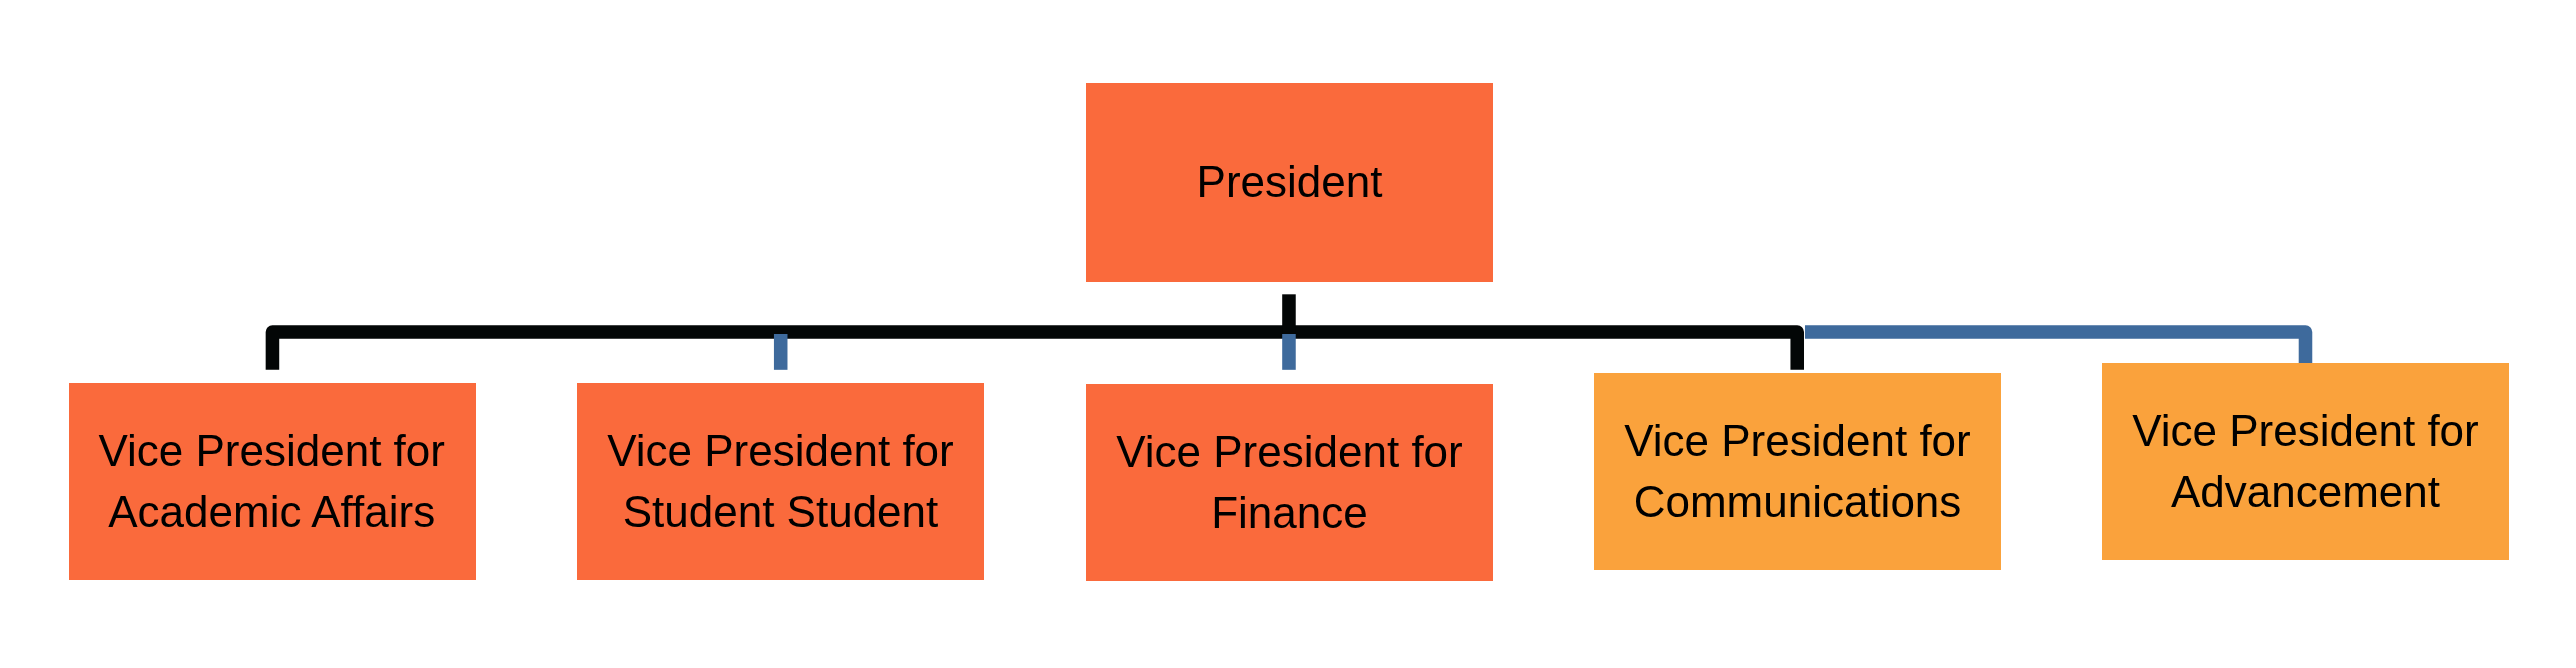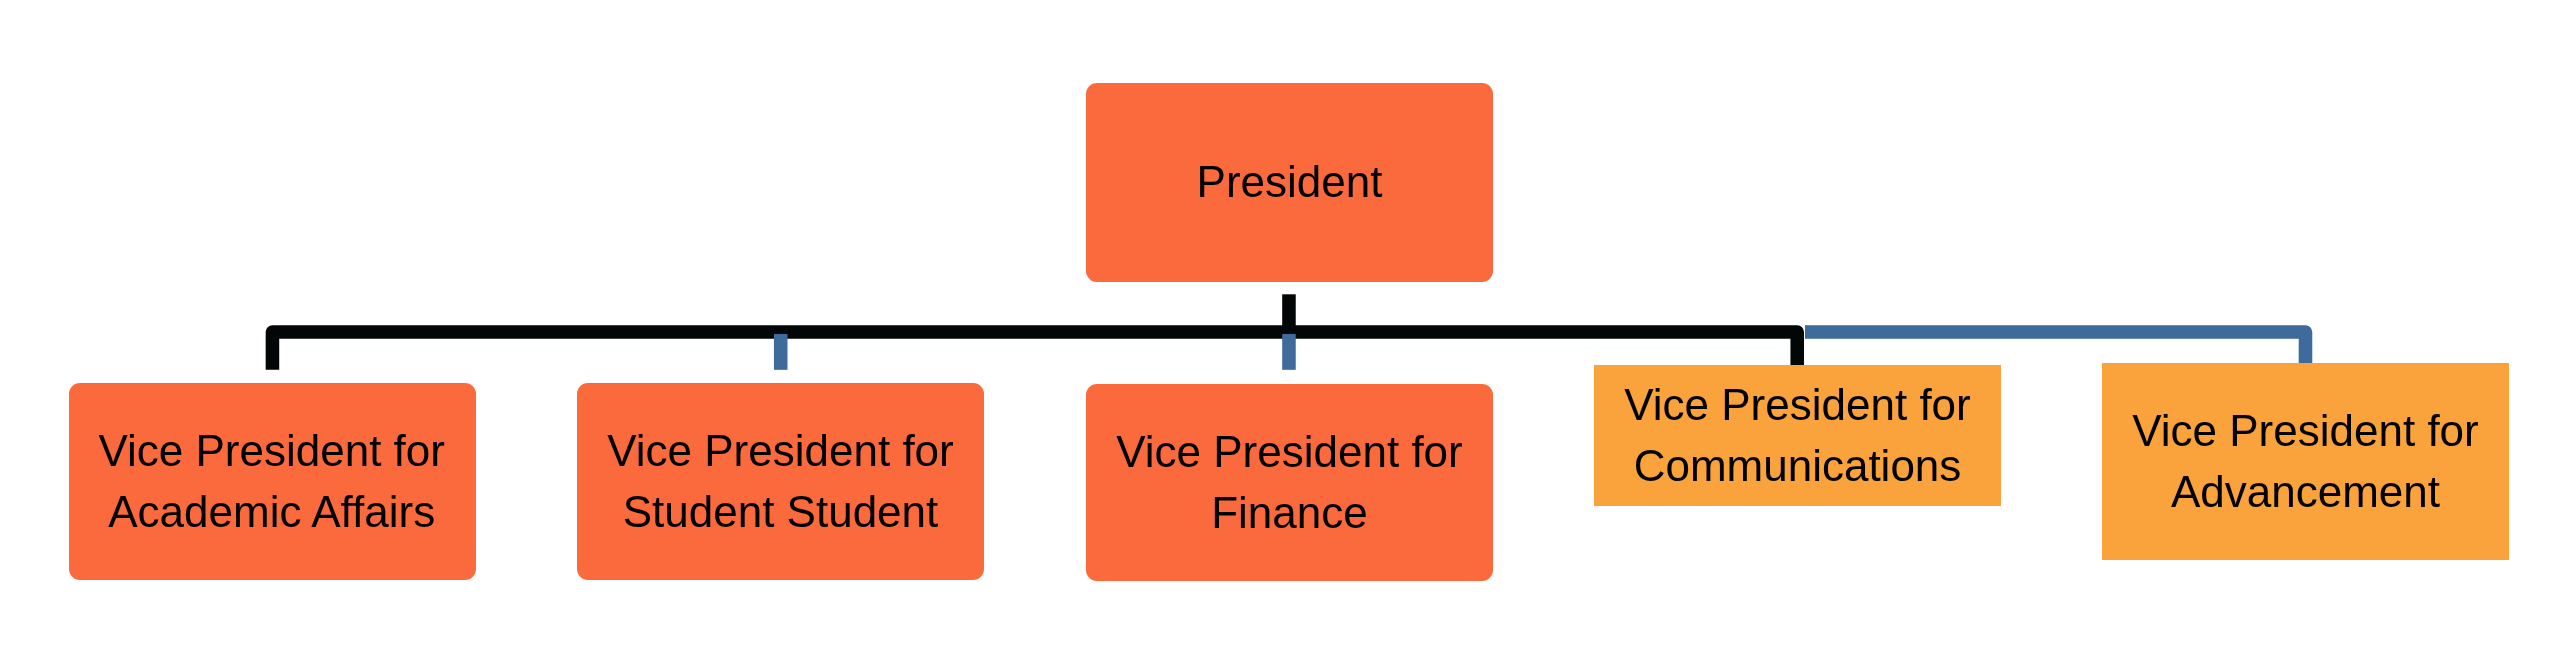--- a/index.html
+++ b/index.html
@@ -33,21 +33,21 @@
     position:absolute;
     display:flex;
     align-items:center;
     justify-content:center;
     text-align:center;
     color:var(--text);
     font-size:44px;
     line-height:1.38;
     padding:0 11.6px;
   }
-  .node.primary{background:var(--node-primary);border-radius:11px;}
+  .node.primary{background:var(--node-primary);}
   .node.secondary{background:var(--node-secondary);}
   .node-label{display:block;width:100%;}
 </style>
 </head>
 <body>
 
 <div class="canvas">
 
   <svg class="connectors" width="2576" height="668" viewBox="0 0 2660 690" aria-hidden="true">
 
@@ -71,21 +71,21 @@
   </div>
 
   <div class="node primary" style="left:577px; top:383px; width:407px; height:197px;">
     <span class="node-label">Vice President for Student Student</span>
   </div>
 
   <div class="node primary" style="left:1086px; top:384px; width:407px; height:197px;">
     <span class="node-label">Vice President for Finance</span>
   </div>
 
-  <div class="node secondary" style="left:1594px; top:365px; width:407px; height:141px;">
+  <div class="node secondary" style="left:1594px; top:373px; width:407px; height:197px;">
     <span class="node-label">Vice President for Communications</span>
   </div>
 
   <div class="node secondary" style="left:2102px; top:363px; width:407px; height:197px;">
     <span class="node-label">Vice President for Advancement</span>
   </div>
 
 </div>
 
 

